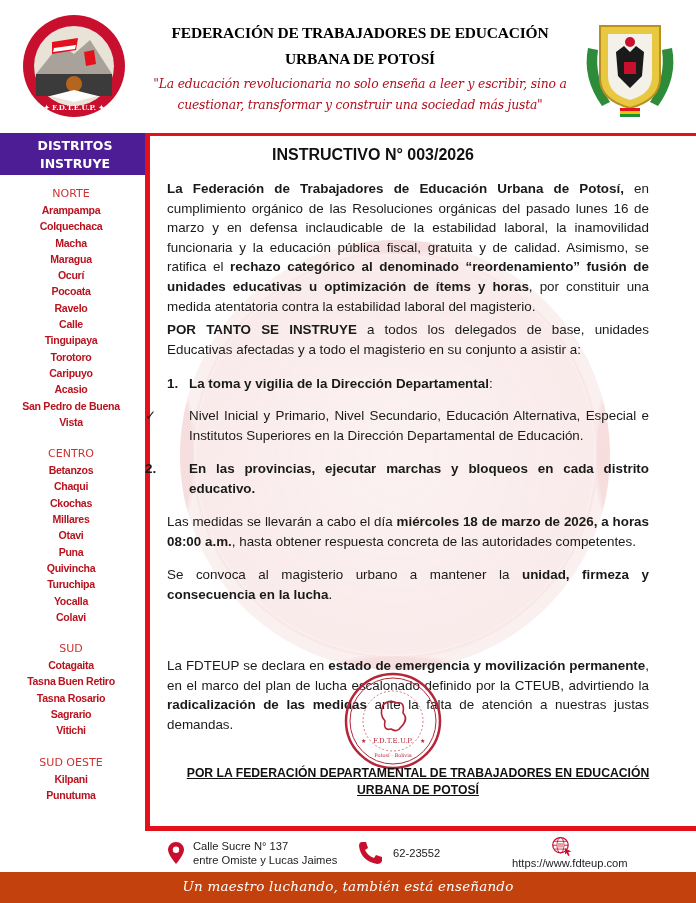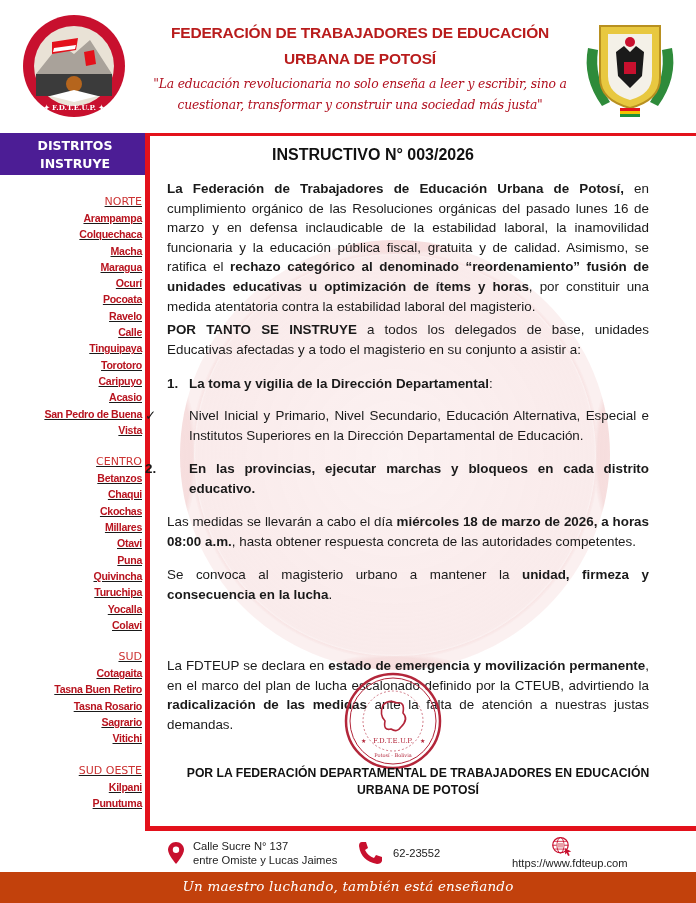--- a/index.html
+++ b/index.html
@@ -4,32 +4,32 @@
 <style>
   * { box-sizing: border-box; margin: 0; padding: 0; }
   html, body { width: 696px; height: 903px; background: #ffffff; overflow: hidden; }
   body { position: relative; font-family: "Liberation Sans", sans-serif; color: #1a1a1a; }
 
   
   .header { position: absolute; left: 0; top: 0; width: 696px; height: 130px; }
   .logo-left { position: absolute; left: 22px; top: 14px; width: 104px; height: 104px; }
   .logo-right { position: absolute; left: 580px; top: 18px; width: 100px; height: 100px; }
   .org-title { position: absolute; left: 150px; top: 20px; width: 420px; text-align: center;
-    color: #b91c1c; font-family: Liberation Sans, sans-serif; font-weight: bold; font-size: 15.5px; line-height: 26px; letter-spacing: -0.2px; }
+    color: #000000; font-family: Liberation Serif, serif; font-weight: bold; font-size: 15.5px; line-height: 26px; letter-spacing: -0.2px; }
   .motto { position: absolute; left: 150px; top: 73px; width: 420px; text-align: center;
     color: #b0101f; font-family: "DejaVu Serif", serif; font-style: italic; font-size: 12.4px; line-height: 21px; letter-spacing: -0.2px; }
 
   
   .top-rule { position: absolute; left: 0; top: 133px; width: 696px; height: 3px; background: #e3111b; }
 
   
   .side-head { position: absolute; left: 0; top: 133px; width: 146px; height: 42px; background: #4c1d95;
     color: #fff; font-family: "DejaVu Sans", sans-serif; font-weight: bold; font-size: 12.5px; line-height: 18px; text-align: right; padding: 4px 26px 0 0; }
   .side-head span { display: block; text-align: center; width: 90px; margin-left: auto; }
-  .sidebar { position: absolute; left: 0; top: 194px; width: 142px; text-align: right; text-decoration: underline; }
+  .sidebar { position: absolute; left: 0; top: 186px; width: 142px; text-align: center; }
   .region { color: #c33; font-family: "DejaVu Sans", sans-serif; font-size: 11px; line-height: 16px; margin-top: 0; }
   .district { color: #b8141f; font-family: "Liberation Sans", sans-serif; font-weight: bold; font-size: 10.6px; line-height: 16.3px; letter-spacing: -0.3px; }
   .group { margin-bottom: 16px; }
 
   
   .main-box { position: absolute; left: 145px; top: 133px; width: 551px; height: 698px;
     border-left: 5px solid #e3111b; border-bottom: 5px solid #e3111b; }
   .watermark { position: absolute; left: 180px; top: 240px; width: 430px; height: 430px; border-radius: 50%;
     background: radial-gradient(circle, rgba(220,120,120,0.10) 0%, rgba(220,120,120,0.14) 55%, rgba(200,60,60,0.10) 70%, rgba(255,255,255,0) 72%);
     border: 14px solid rgba(200,60,60,0.08); }
@@ -44,21 +44,21 @@
   .li2 { top: 459px; }
   .p3 { top: 512px; }
   .p4 { top: 565px; }
   .p5 { top: 616px; margin-top: 40px; }
   .num { display: inline-block; width: 22px; font-weight: bold; }
   .hang { padding-left: 22px; text-indent: -22px; }
   .checkmark { display: inline-block; width: 22px; }
 
   .seal { position: absolute; left: 343px; top: 671px; width: 100px; height: 100px; }
   .signature { position: absolute; left: 160px; top: 765px; width: 516px; text-align: center;
-    font-weight: bold; font-size: 12.2px; line-height: 17px; color: #111; }
+    font-weight: bold; font-size: 12.2px; line-height: 17px; color: #111; text-decoration: underline; }
 
   
   .contacts { position: absolute; left: 0; top: 836px; width: 572px; height: 34px; }
   .c-item { position: absolute; top: 0; display: flex; align-items: center; height: 34px; }
   .c-text { font-size: 11.2px; line-height: 14px; color: #222; }
   .pin { left: 168px; }
   .phone { left: 357px; }
   .web { left: 512px; flex-direction: column; }
 
   

